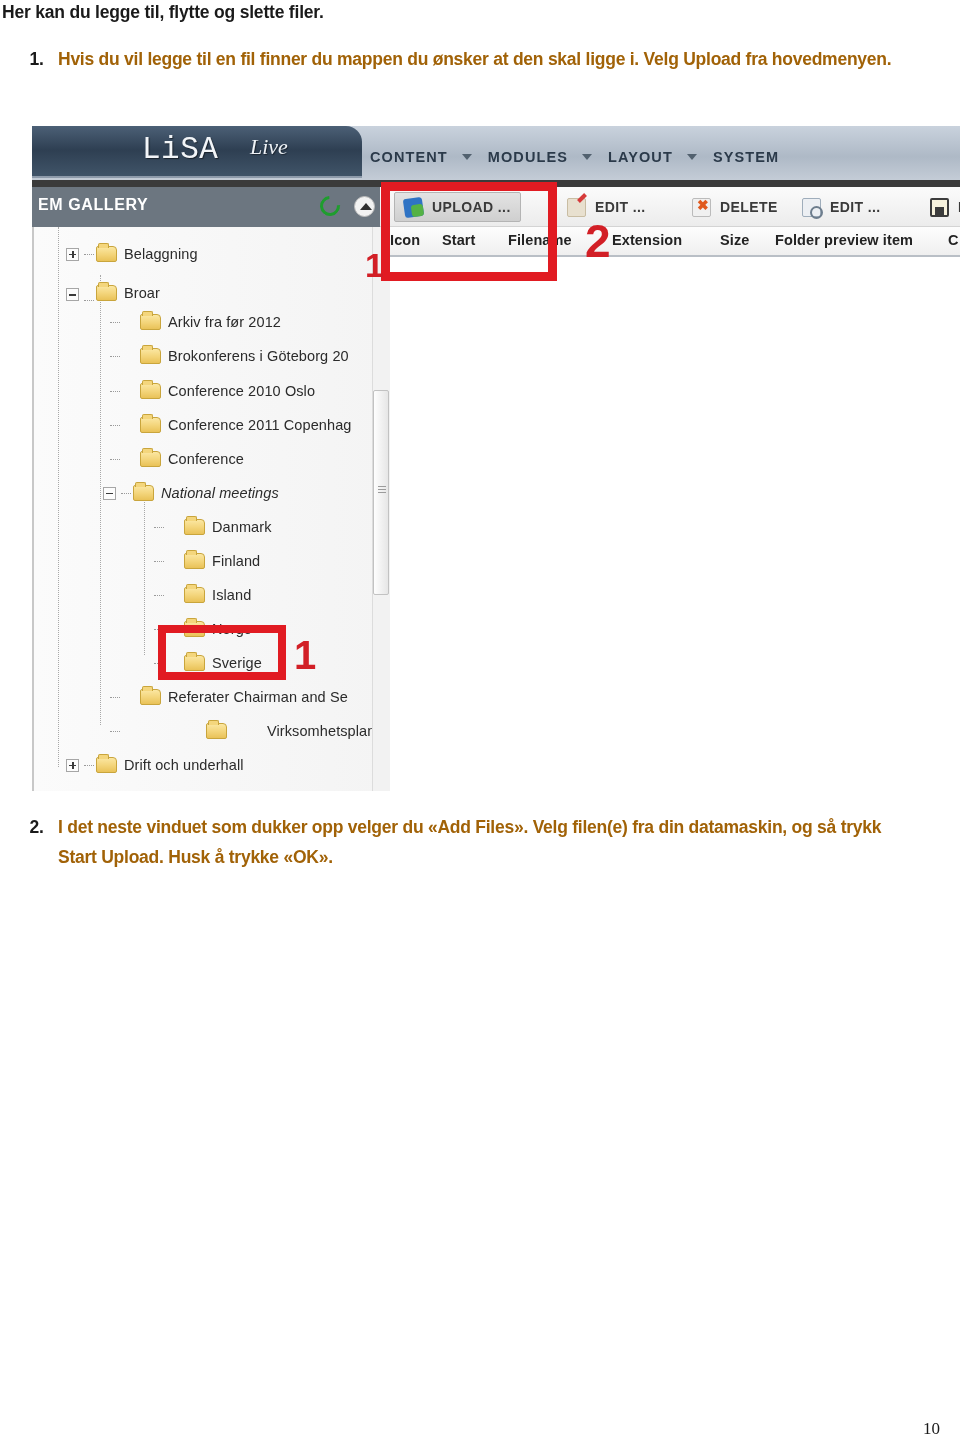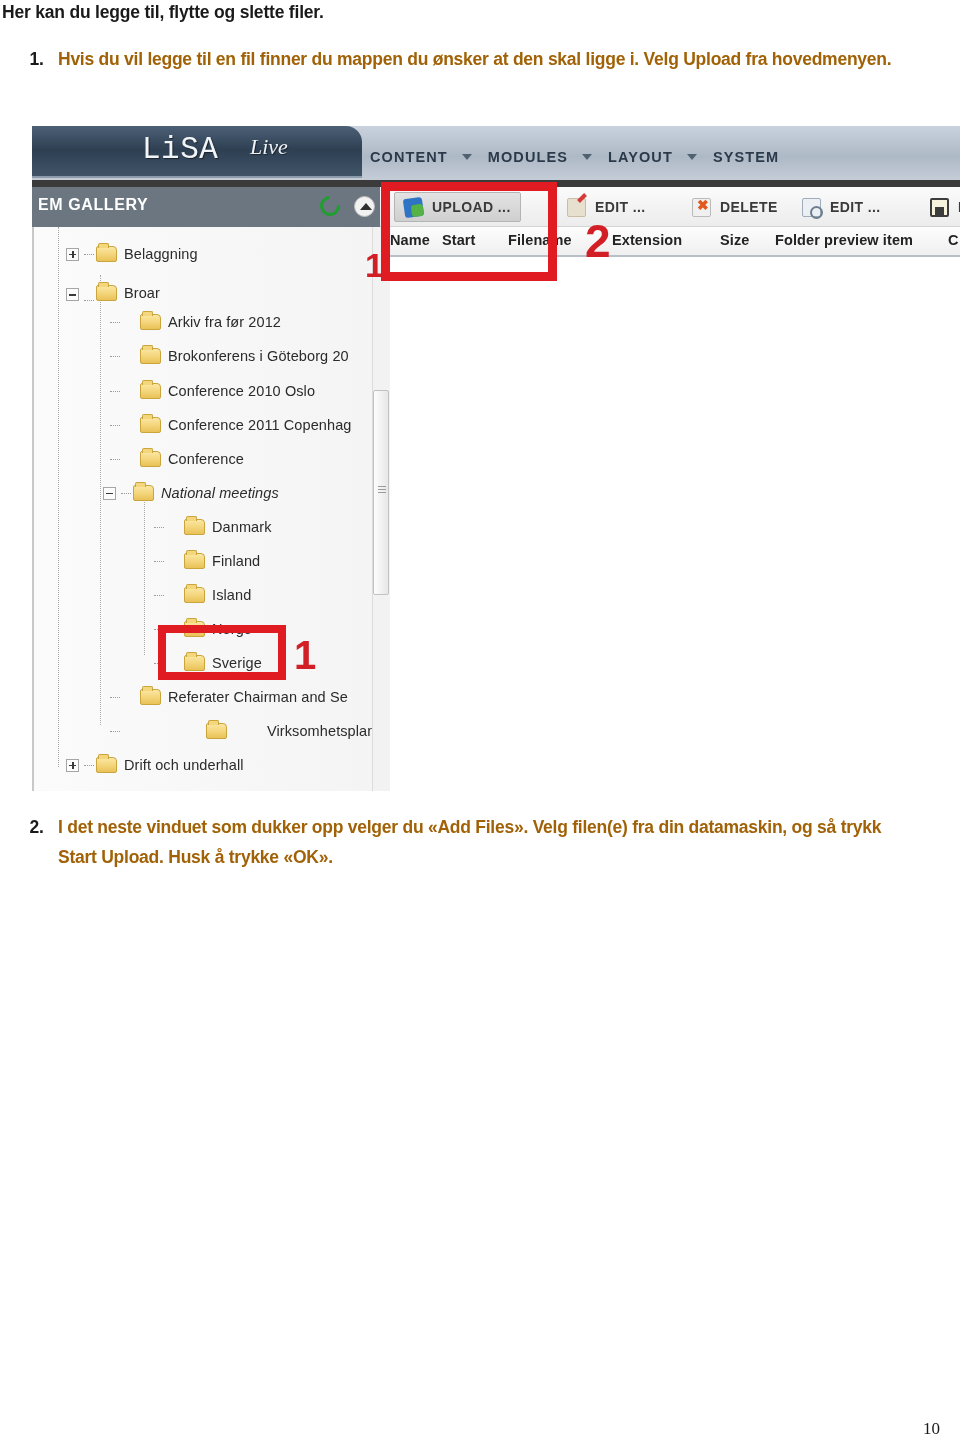--- a/index.html
+++ b/index.html
@@ -493,21 +493,21 @@
       <span class="tb-ico ico-view"></span>
       <span>EDIT ...</span>
     </div>
     <div class="tb-btn" style="left:541px;">
       <span class="tb-ico ico-save"></span>
       <span>D</span>
     </div>
   </div>
 
   <div class="col-head">
-    <div class="col-cell" style="left:10px;">Name</div>
+    <div class="col-cell" style="left:10px;">Icon</div>
     <div class="col-cell" style="left:62px;">Start</div>
     <div class="col-cell" style="left:128px;">Filename</div>
     <div class="col-cell" style="left:232px;">Extension</div>
     <div class="col-cell" style="left:340px;">Size</div>
     <div class="col-cell" style="left:395px;">Folder preview item</div>
     <div class="col-cell" style="left:568px;">C</div>
   </div>
 
   <div class="content-area"></div>
 

